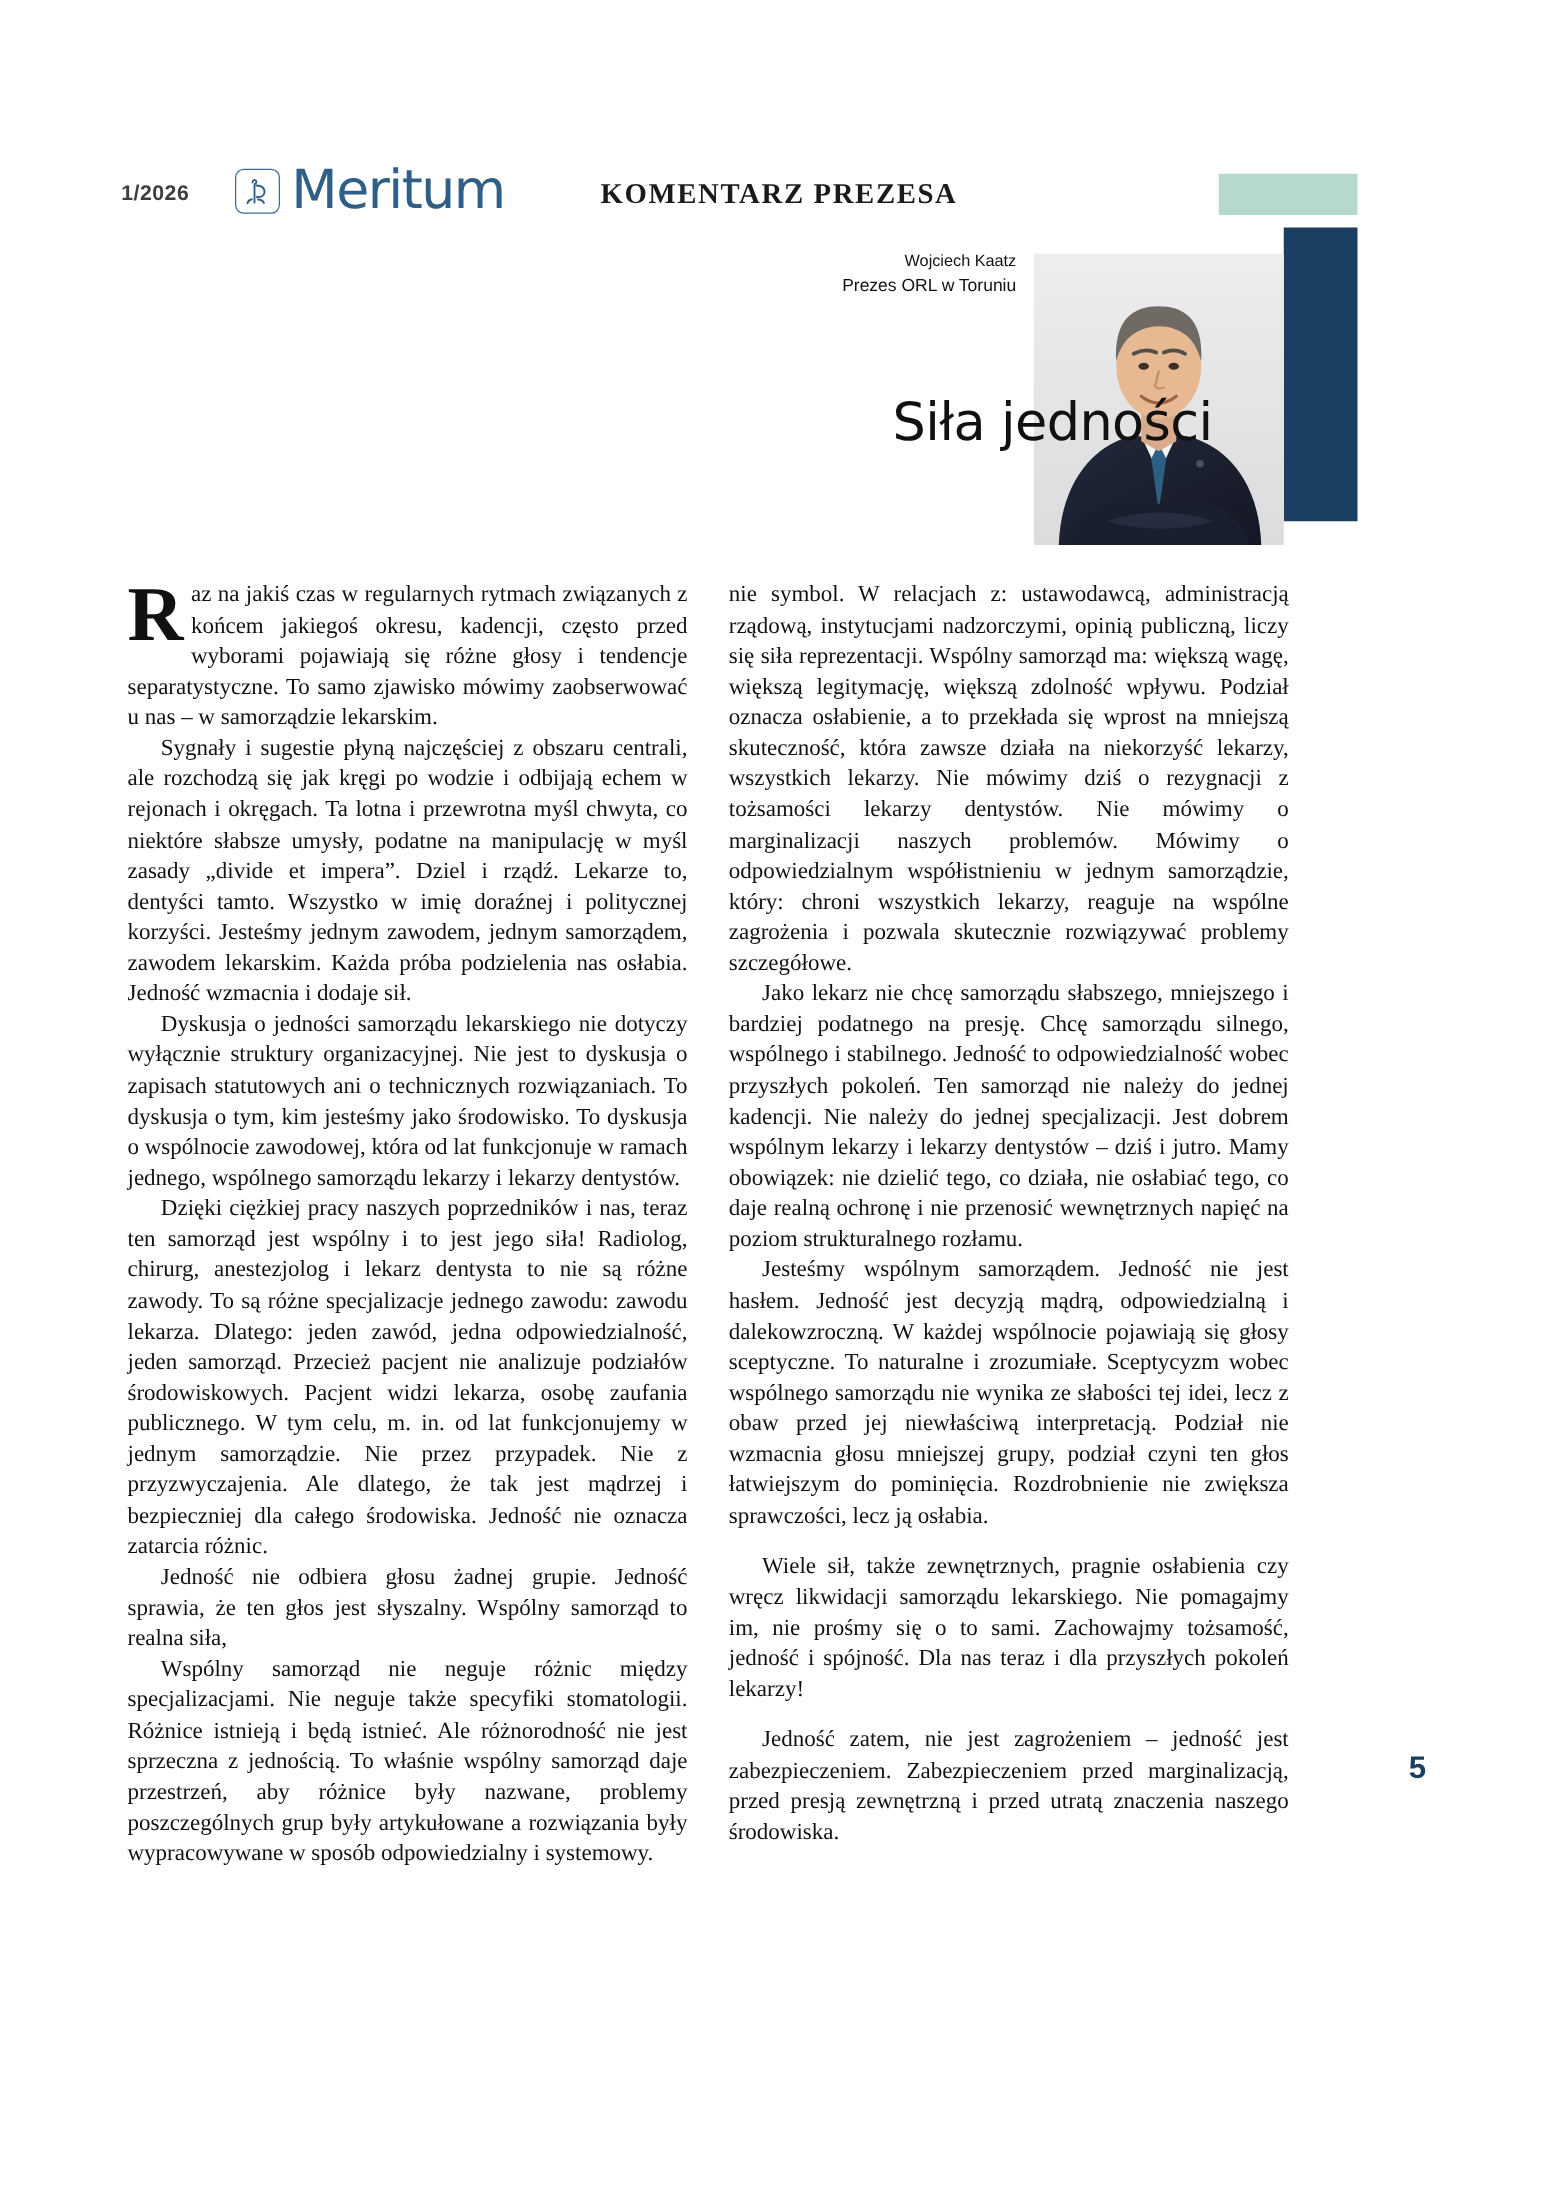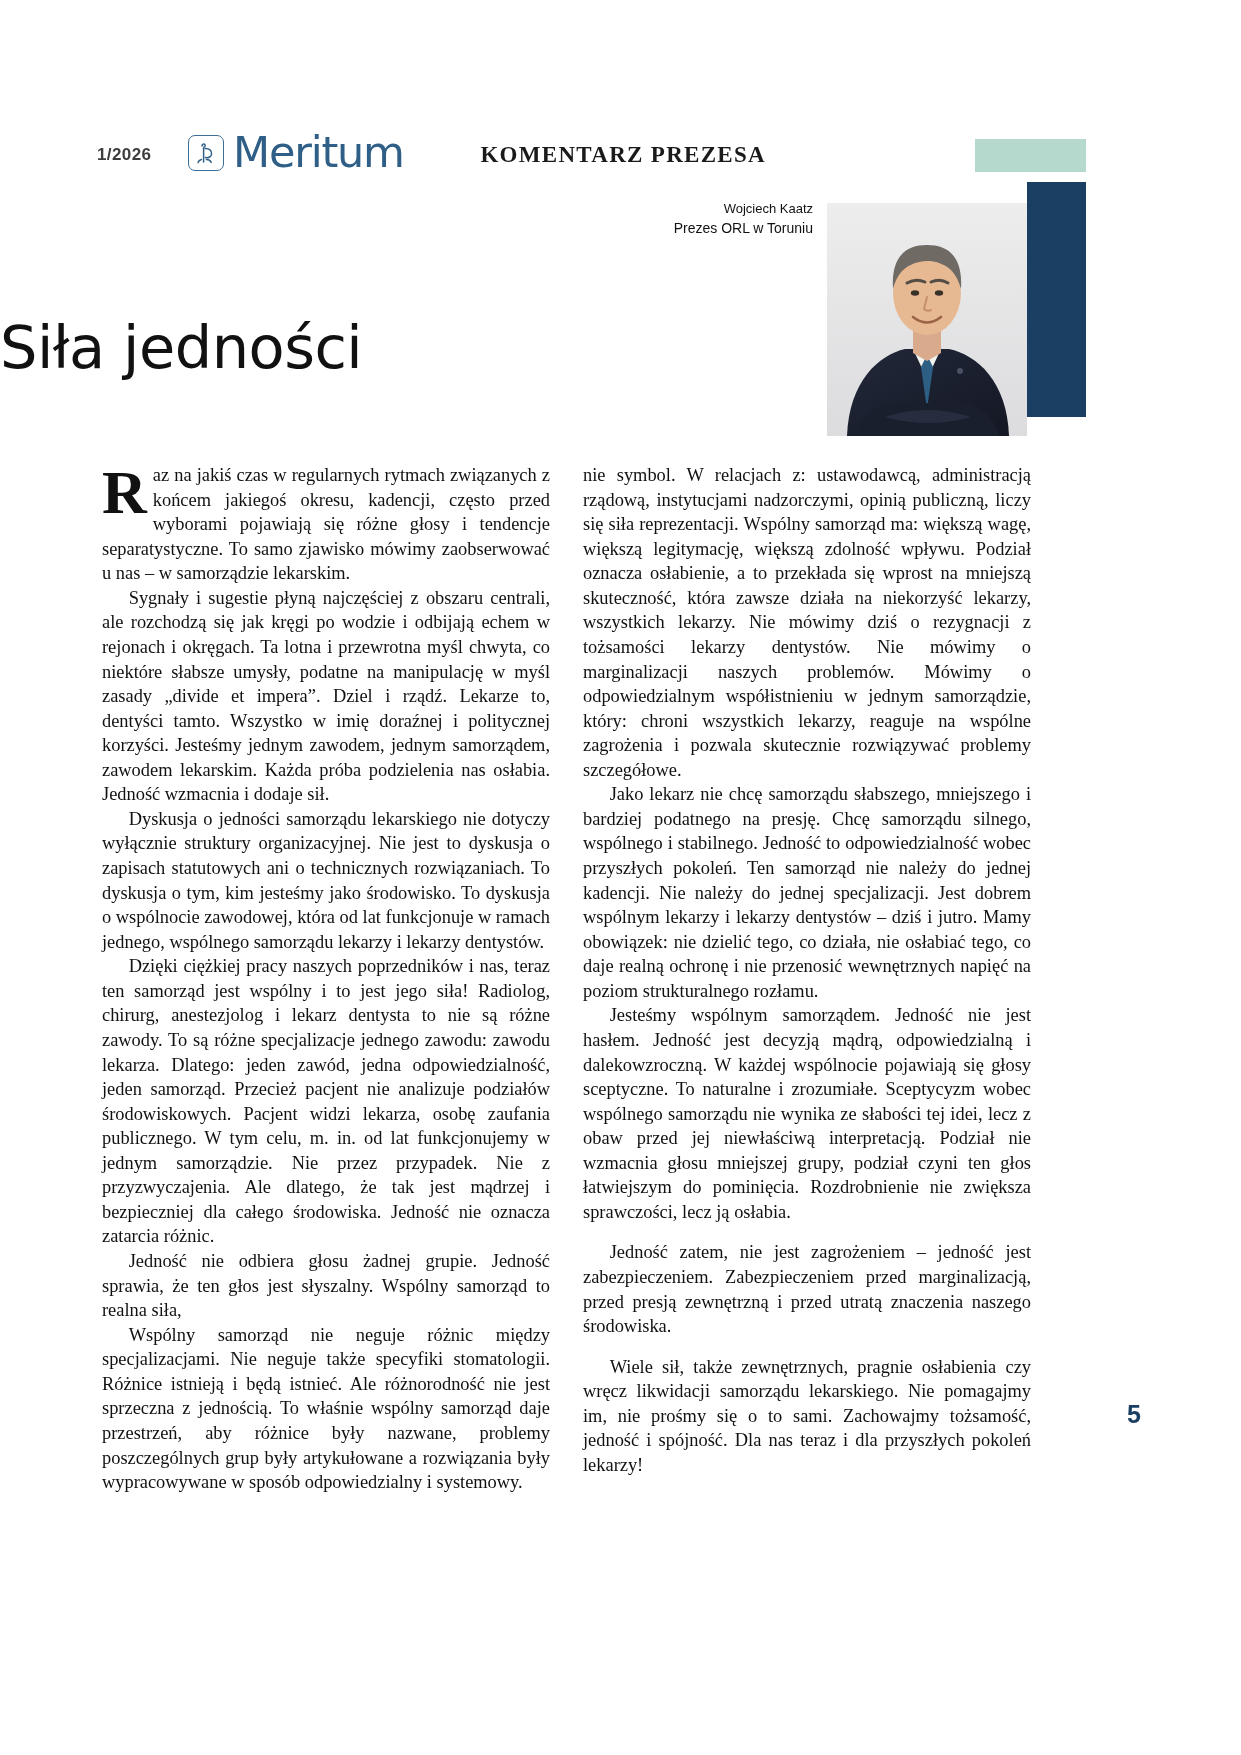--- a/index.html
+++ b/index.html
@@ -124,23 +124,23 @@
     background: #e9e9ea;
   }
   .portrait svg { display: block; }
 
   
   .article-title {
     position: absolute;
     left: 0;
     top: 295px;
     width: 970px;
-    text-align: left;
+    text-align: right;
     font-family: "DejaVu Sans", sans-serif;
-    font-size: 59px;
+    font-size: 42px;
     font-weight: 400;
     letter-spacing: -0.5px;
     color: #111;
     margin-top: 18px;
   }
 
   
   .columns {
     position: absolute;
     left: 102px;
@@ -271,19 +271,19 @@
     <p>Dyskusja o jedności samorządu lekarskiego nie dotyczy wyłącznie struktury organizacyjnej. Nie jest to dyskusja o zapisach statutowych ani o technicznych rozwiązaniach. To dyskusja o tym, kim jesteśmy jako środowisko. To dyskusja o wspólnocie zawodowej, która od lat funkcjonuje w ramach jednego, wspólnego samorządu lekarzy i lekarzy dentystów.</p>
     <p>Dzięki ciężkiej pracy naszych poprzedników i nas, teraz ten samorząd jest wspólny i to jest jego siła! Radiolog, chirurg, anestezjolog i lekarz dentysta to nie są różne zawody. To są różne specjalizacje jednego zawodu: zawodu lekarza. Dlatego: jeden zawód, jedna odpowiedzialność, jeden samorząd. Przecież pacjent nie analizuje podziałów środowiskowych. Pacjent widzi lekarza, osobę zaufania publicznego. W tym celu, m. in. od lat funkcjonujemy w jednym samorządzie. Nie przez przypadek. Nie z przyzwyczajenia. Ale dlatego, że tak jest mądrzej i bezpieczniej dla całego środowiska. Jedność nie oznacza zatarcia różnic.</p>
     <p>Jedność nie odbiera głosu żadnej grupie. Jedność sprawia, że ten głos jest słyszalny. Wspólny samorząd to realna siła,</p>
     <p>Wspólny samorząd nie neguje różnic między specjalizacjami. Nie neguje także specyfiki stomatologii. Różnice istnieją i będą istnieć. Ale różnorodność nie jest sprzeczna z jednością. To właśnie wspólny samorząd daje przestrzeń, aby różnice były nazwane, problemy poszczególnych grup były artykułowane a rozwiązania były wypracowywane w sposób odpowiedzialny i systemowy.</p>
   </div>
 
   <div class="col">
     <p class="no-indent">nie symbol. W relacjach z: ustawodawcą, administracją rządową, instytucjami nadzorczymi, opinią publiczną, liczy się siła reprezentacji. Wspólny samorząd ma: większą wagę, większą legitymację, większą zdolność wpływu. Podział oznacza osłabienie, a to przekłada się wprost na mniejszą skuteczność, która zawsze działa na niekorzyść lekarzy, wszystkich lekarzy. Nie mówimy dziś o rezygnacji z tożsamości lekarzy dentystów. Nie mówimy o marginalizacji naszych problemów. Mówimy o odpowiedzialnym współistnieniu w jednym samorządzie, który: chroni wszystkich lekarzy, reaguje na wspólne zagrożenia i pozwala skutecznie rozwiązywać problemy szczegółowe.</p>
     <p>Jako lekarz nie chcę samorządu słabszego, mniejszego i bardziej podatnego na presję. Chcę samorządu silnego, wspólnego i stabilnego. Jedność to odpowiedzialność wobec przyszłych pokoleń. Ten samorząd nie należy do jednej kadencji. Nie należy do jednej specjalizacji. Jest dobrem wspólnym lekarzy i lekarzy dentystów – dziś i jutro. Mamy obowiązek: nie dzielić tego, co działa, nie osłabiać tego, co daje realną ochronę i nie przenosić wewnętrznych napięć na poziom strukturalnego rozłamu.</p>
     <p>Jesteśmy wspólnym samorządem. Jedność nie jest hasłem. Jedność jest decyzją mądrą, odpowiedzialną i dalekowzroczną. W każdej wspólnocie pojawiają się głosy sceptyczne. To naturalne i zrozumiałe. Sceptycyzm wobec wspólnego samorządu nie wynika ze słabości tej idei, lecz z obaw przed jej niewłaściwą interpretacją. Podział nie wzmacnia głosu mniejszej grupy, podział czyni ten głos łatwiejszym do pominięcia. Rozdrobnienie nie zwiększa sprawczości, lecz ją osłabia.</p>
+    <p class="gap-before">Wiele sił, także zewnętrznych, pragnie osłabienia czy wręcz likwidacji samorządu lekarskiego. Nie pomagajmy im, nie prośmy się o to sami. Zachowajmy tożsamość, jedność i spójność. Dla nas teraz i dla przyszłych pokoleń lekarzy!</p>
     <p class="gap-before">Jedność zatem, nie jest zagrożeniem – jedność jest zabezpieczeniem. Zabezpieczeniem przed marginalizacją, przed presją zewnętrzną i przed utratą znaczenia naszego środowiska.</p>
-    <p class="gap-before">Wiele sił, także zewnętrznych, pragnie osłabienia czy wręcz likwidacji samorządu lekarskiego. Nie pomagajmy im, nie prośmy się o to sami. Zachowajmy tożsamość, jedność i spójność. Dla nas teraz i dla przyszłych pokoleń lekarzy!</p>
   </div>
 
 </div>
 
 <div class="page-number">5</div>
 
 </body></html>

